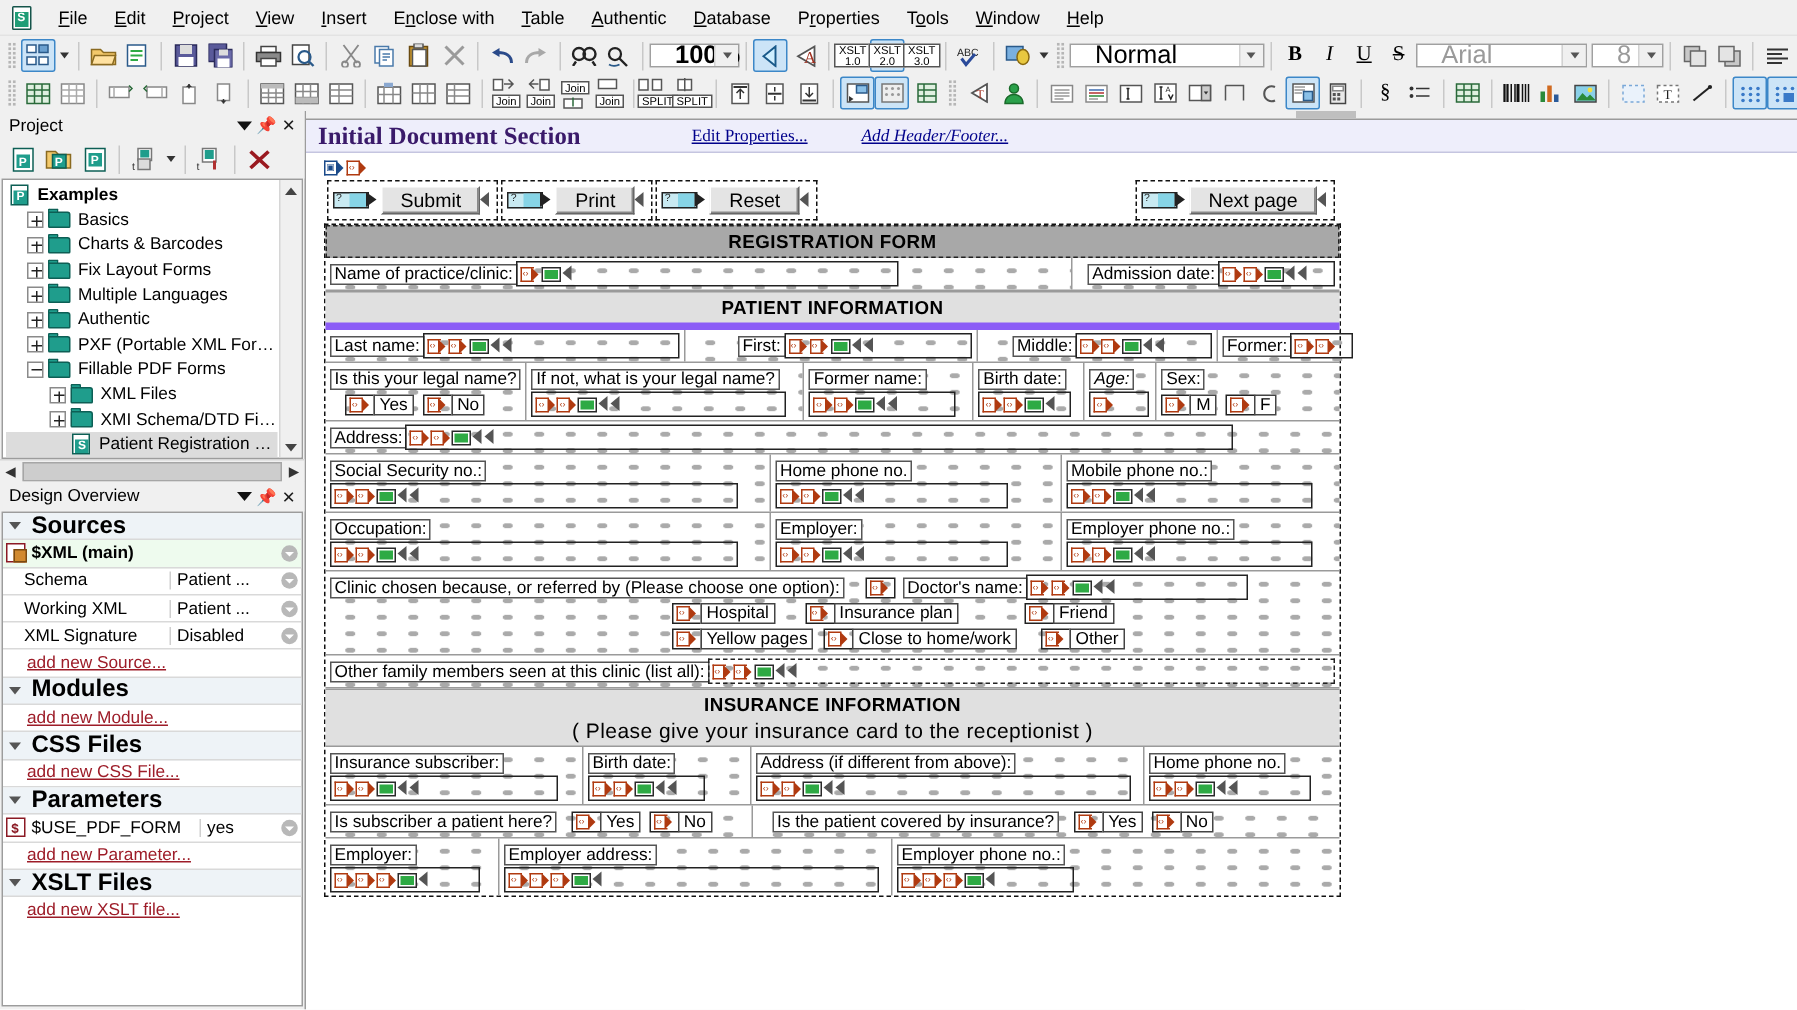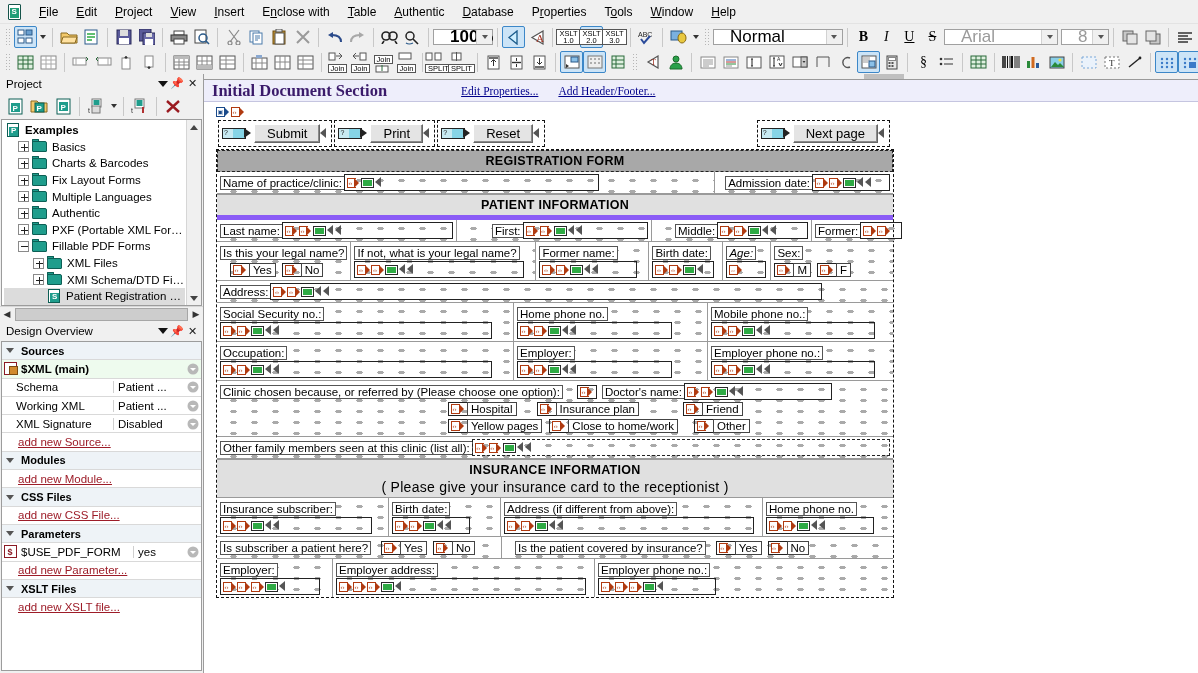--- a/index.html
+++ b/index.html
@@ -84,21 +84,21 @@
   .vscroll .ar.up:after{content:"";border-left:4px solid transparent;border-right:4px solid transparent;border-bottom:5px solid #444;}
   .vscroll .ar.dn{position:absolute;bottom:0;left:0;right:0;}
   .vscroll .ar.dn:after{content:"";border-left:4px solid transparent;border-right:4px solid transparent;border-top:5px solid #444;}
   .hscroll{height:15px;background:#f0f0f0;display:flex;align-items:center;border-top:1px solid #d6d6d6;flex:0 0 15px;}
   .hscroll .ar{width:14px;height:14px;display:flex;align-items:center;justify-content:center;font-size:9px;color:#333;}
   .hscroll .thumb{flex:1 1 auto;height:13px;background:#cdcdcd;border:1px solid #a6a6a6;margin:0 1px;}
 
   
   .dobox{flex:1 1 auto;background:#fff;border:1px solid #9c9c9c;margin:0 1px 2px 1px;overflow:hidden;min-height:0;}
   .dorow{display:flex;align-items:center;height:18.3px;border-bottom:1px solid #d9d9d9;font-size:11.5px;}
-  .dorow.section{background:#eef3f7;font-weight:bold;font-size:11px;}
+  .dorow.section{background:#eef3f7;font-weight:bold;font-size:16px;}
   .dorow.src{background:#eefbee;font-weight:bold;}
   .dorow .tri{width:16px;flex:0 0 16px;display:flex;align-items:center;justify-content:center;}
   .dorow .tri:after{content:"";border-left:4px solid transparent;border-right:4px solid transparent;border-top:5px solid #555;}
   .dorow .ico{width:16px;flex:0 0 16px;display:flex;align-items:center;justify-content:center;}
   .dorow .nm{flex:1 1 auto;padding-left:3px;overflow:hidden;white-space:nowrap;text-overflow:ellipsis;}
   .dorow .nm.ind{padding-left:14px;}
   .dorow .val{width:72px;flex:0 0 72px;border-left:1px solid #cfcfcf;padding-left:4px;overflow:hidden;white-space:nowrap;}
   .dorow .cog{width:16px;flex:0 0 16px;display:flex;align-items:center;justify-content:center;}
   .dorow a{color:#9d1c28;text-decoration:underline;padding-left:16px;font-size:11.5px;}
   .srcicon{width:13px;height:13px;background:#fff;border:1px solid #8b1a24;position:relative;}
@@ -1001,21 +1001,21 @@
     </div>
 
     <div class="doccol">
       <div class="doctop">
         <div class="hthumb"></div>
       </div>
 
       <div class="sectionhdr">
         <span class="stitle">Initial Document Section</span>
         <a href="#" style="margin-left:74px;">Edit Properties...</a>
-        <a href="#" style="margin-left:20px;">Add Header/Footer...</a>
+        <a href="#" style="margin-left:36px;font-style:italic;">Add Header/Footer...</a>
       </div>
 
       <div class="docscroll">
         <div class="docpage">
 
           <div style="height:12px;display:flex;align-items:center;gap:1px;">
             <span class="tag blue">
                 <span class="body"></span>
                 <span class="in">▣</span>
                 <span class="pt"></span>

